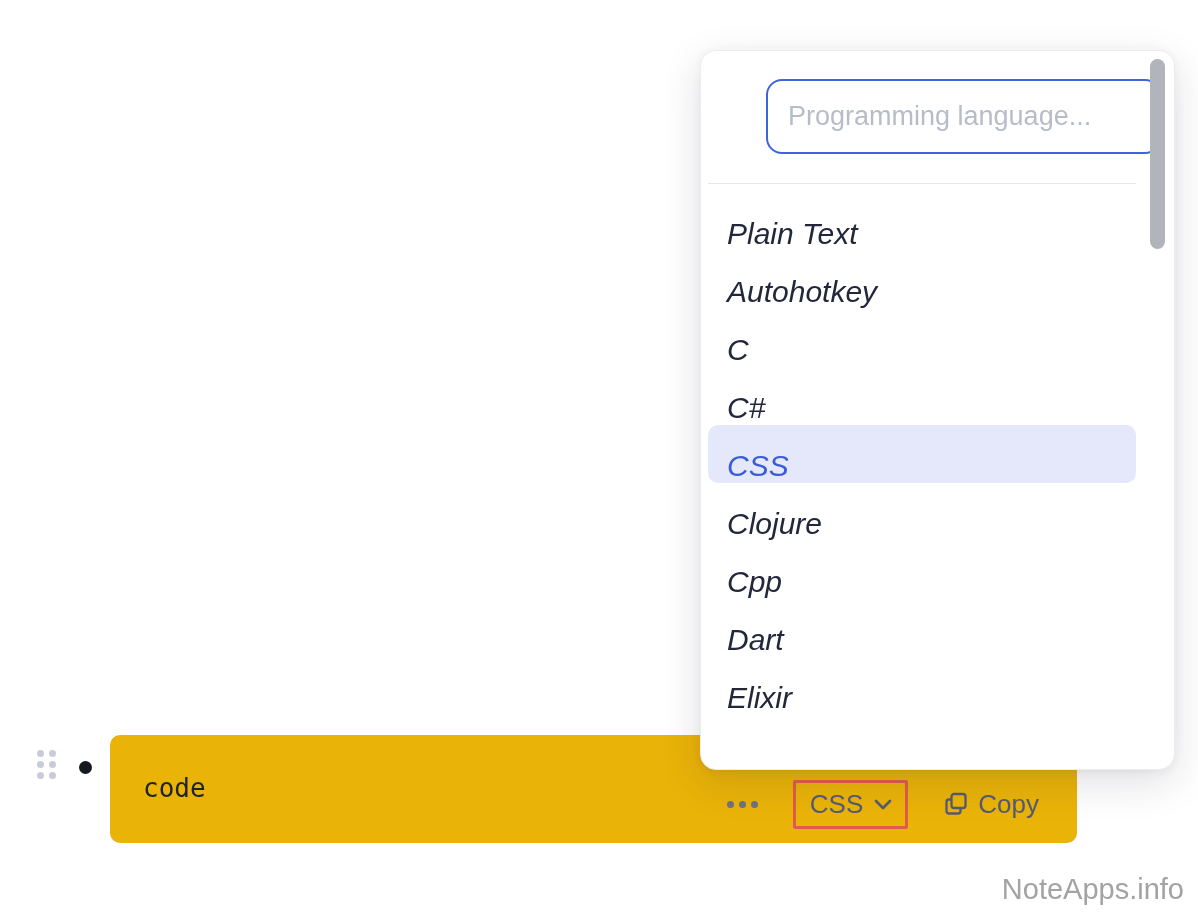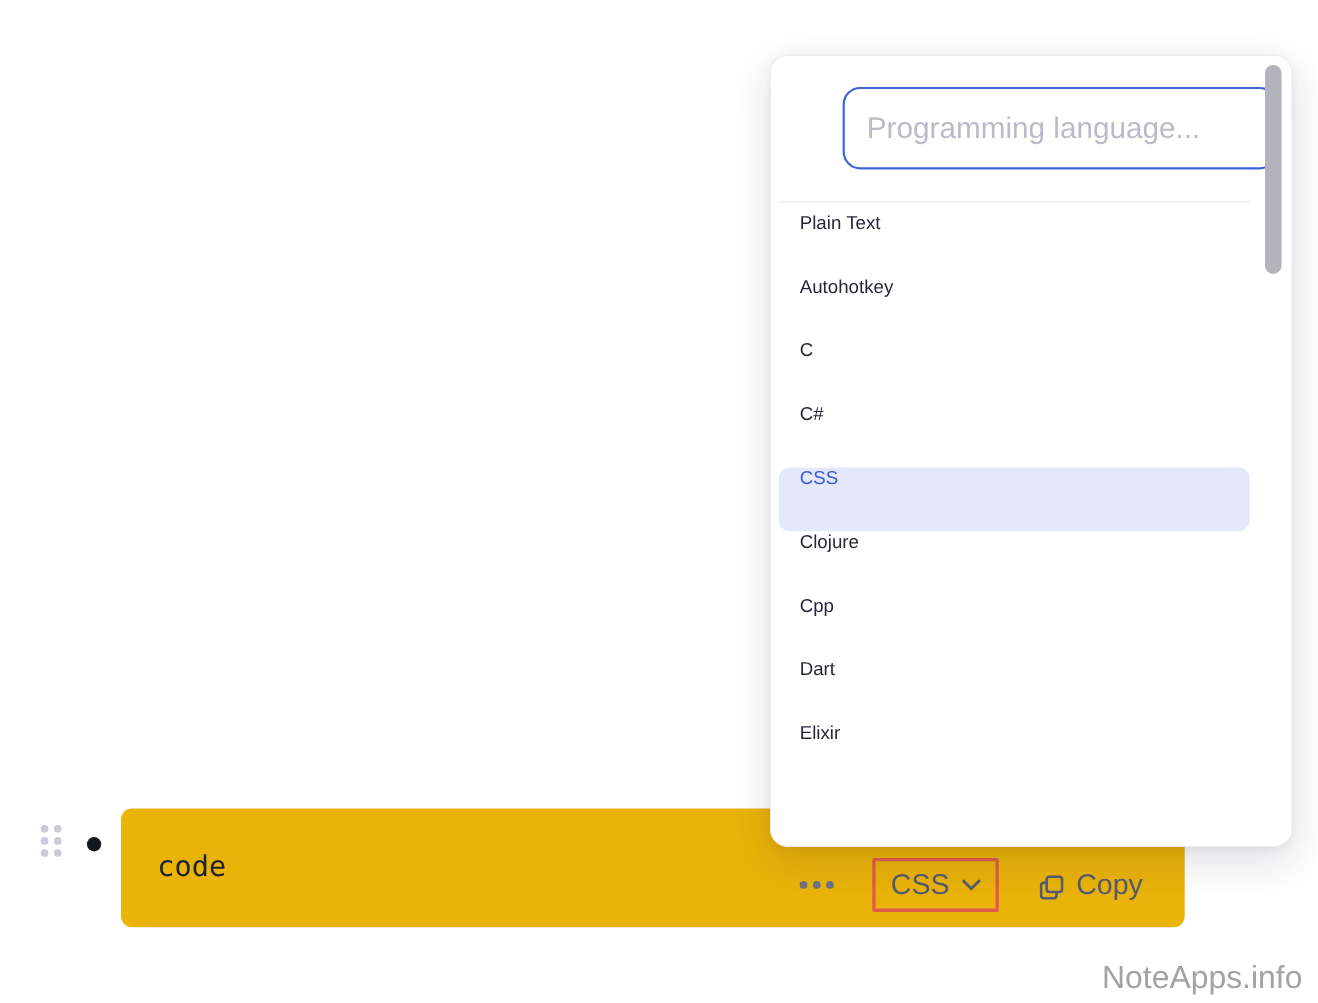--- a/index.html
+++ b/index.html
@@ -48,21 +48,21 @@
   .more-btn i { width:7px; height:7px; border-radius:50%; background:#6e7284; }
   .lang-btn {
     display:flex; align-items:center; gap:10px;
     background:none; cursor:pointer;
     border:3px solid #e15b4c; border-radius:2px;
     padding:6px 12px 6px 14px;
     font-family:"Liberation Sans", sans-serif;
     font-size:26px; color:#555b70;
   }
   .copy-btn {
-    display:flex; align-items:flex-end; gap:9px;
+    display:flex; align-items:center; gap:9px;
     background:none; border:none; cursor:pointer;
     font-family:"Liberation Sans", sans-serif;
     font-size:26px; color:#555b70; padding:2px;
   }
   .chev { stroke:#555b70; }
 
   
   .dropdown {
     position:absolute; left:700px; top:50px;
     width:475px; height:720px;
@@ -84,23 +84,23 @@
   }
   .lang-search::placeholder { color:#b7bcc8; opacity:1; }
   .dropdown-divider {
     position:absolute; left:7px; top:132px;
     width:428px; height:1px; background:#e6e6ea;
   }
   .lang-list {
     position:absolute; left:7px; top:142px; width:428px;
   }
   .lang-item {
-    height:58px; display:flex; align-items:flex-start;
+    height:58px; display:flex; align-items:flex-end;
     padding-left:19px; border-radius:10px;
-    font-size:17px; color:#23273a; cursor:pointer;
+    font-size:30px; color:#23273a; cursor:pointer;font-style:italic;
   }
   .lang-item.selected { background:#e4e8fa; color:#3b5bd9; }
   .dropdown-scrollbar {
     position:absolute; left:449px; top:8px;
     width:15px; height:190px;
     background:#b2b4bb; border-radius:8px;
     cursor:pointer;
   }
 
   

